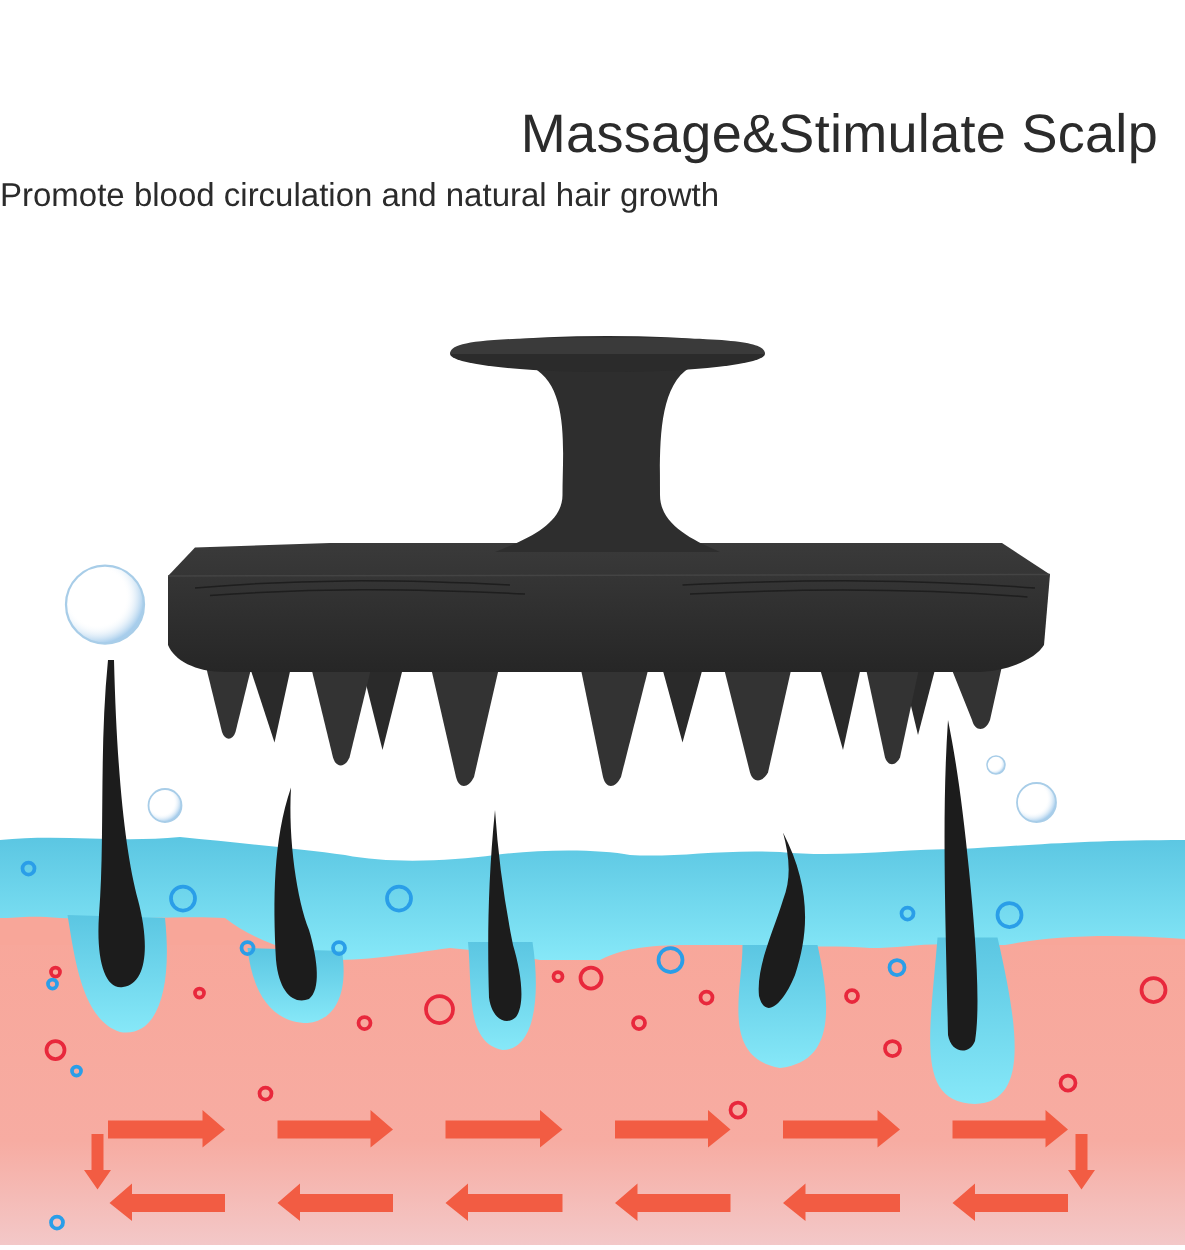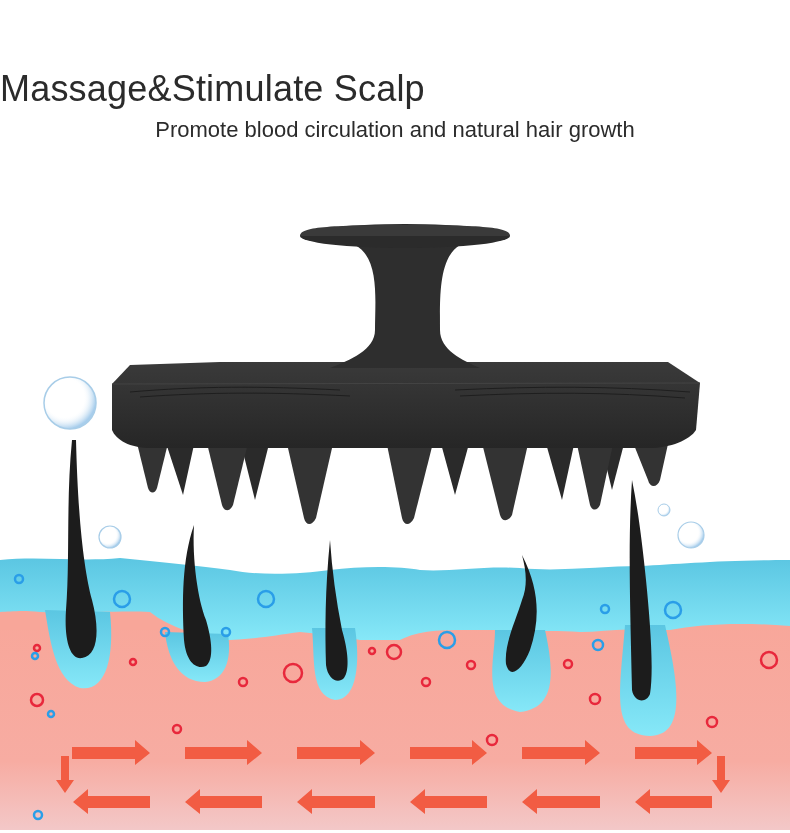--- a/index.html
+++ b/index.html
@@ -1,18 +1,18 @@
 <!DOCTYPE html>
 <html><head>
   <meta charset="utf-8">
   <style>
     html, body { margin: 0; padding: 0; background: #ffffff; }
     body { width: 790px; height: 833px; position: relative; overflow: hidden; font-family: "Liberation Sans", "DejaVu Sans", sans-serif; }
-    .title { position: absolute; top: 68px; left: 0; width: 772px; text-align: left; font-size: 36px; color: #2b2b2b; letter-spacing: 0.2px; }
-    .subtitle { position: absolute; top: 117px; left: 0; width: 790px; text-align: center; font-size: 22px; color: #2b2b2b; }
+    .title { position: absolute; top: 68px; left: 0; width: 772px; text-align: right; font-size: 36px; color: #2b2b2b; letter-spacing: 0.2px; }
+    .subtitle { position: absolute; top: 117px; left: 0; width: 790px; font-size: 22px; color: #2b2b2b; }
     svg.art { position: absolute; top: 0; left: 0; }
   </style>
 </head>
 <body>
 
 <svg class="art" width="790" height="833" viewBox="0 0 790 833" xmlns="http://www.w3.org/2000/svg">
   <defs>
     <linearGradient id="skin" x1="0" y1="0" x2="0" y2="1">
       <stop offset="0" stop-color="#f8a699"></stop>
       <stop offset="0.7" stop-color="#f7aca2"></stop>

